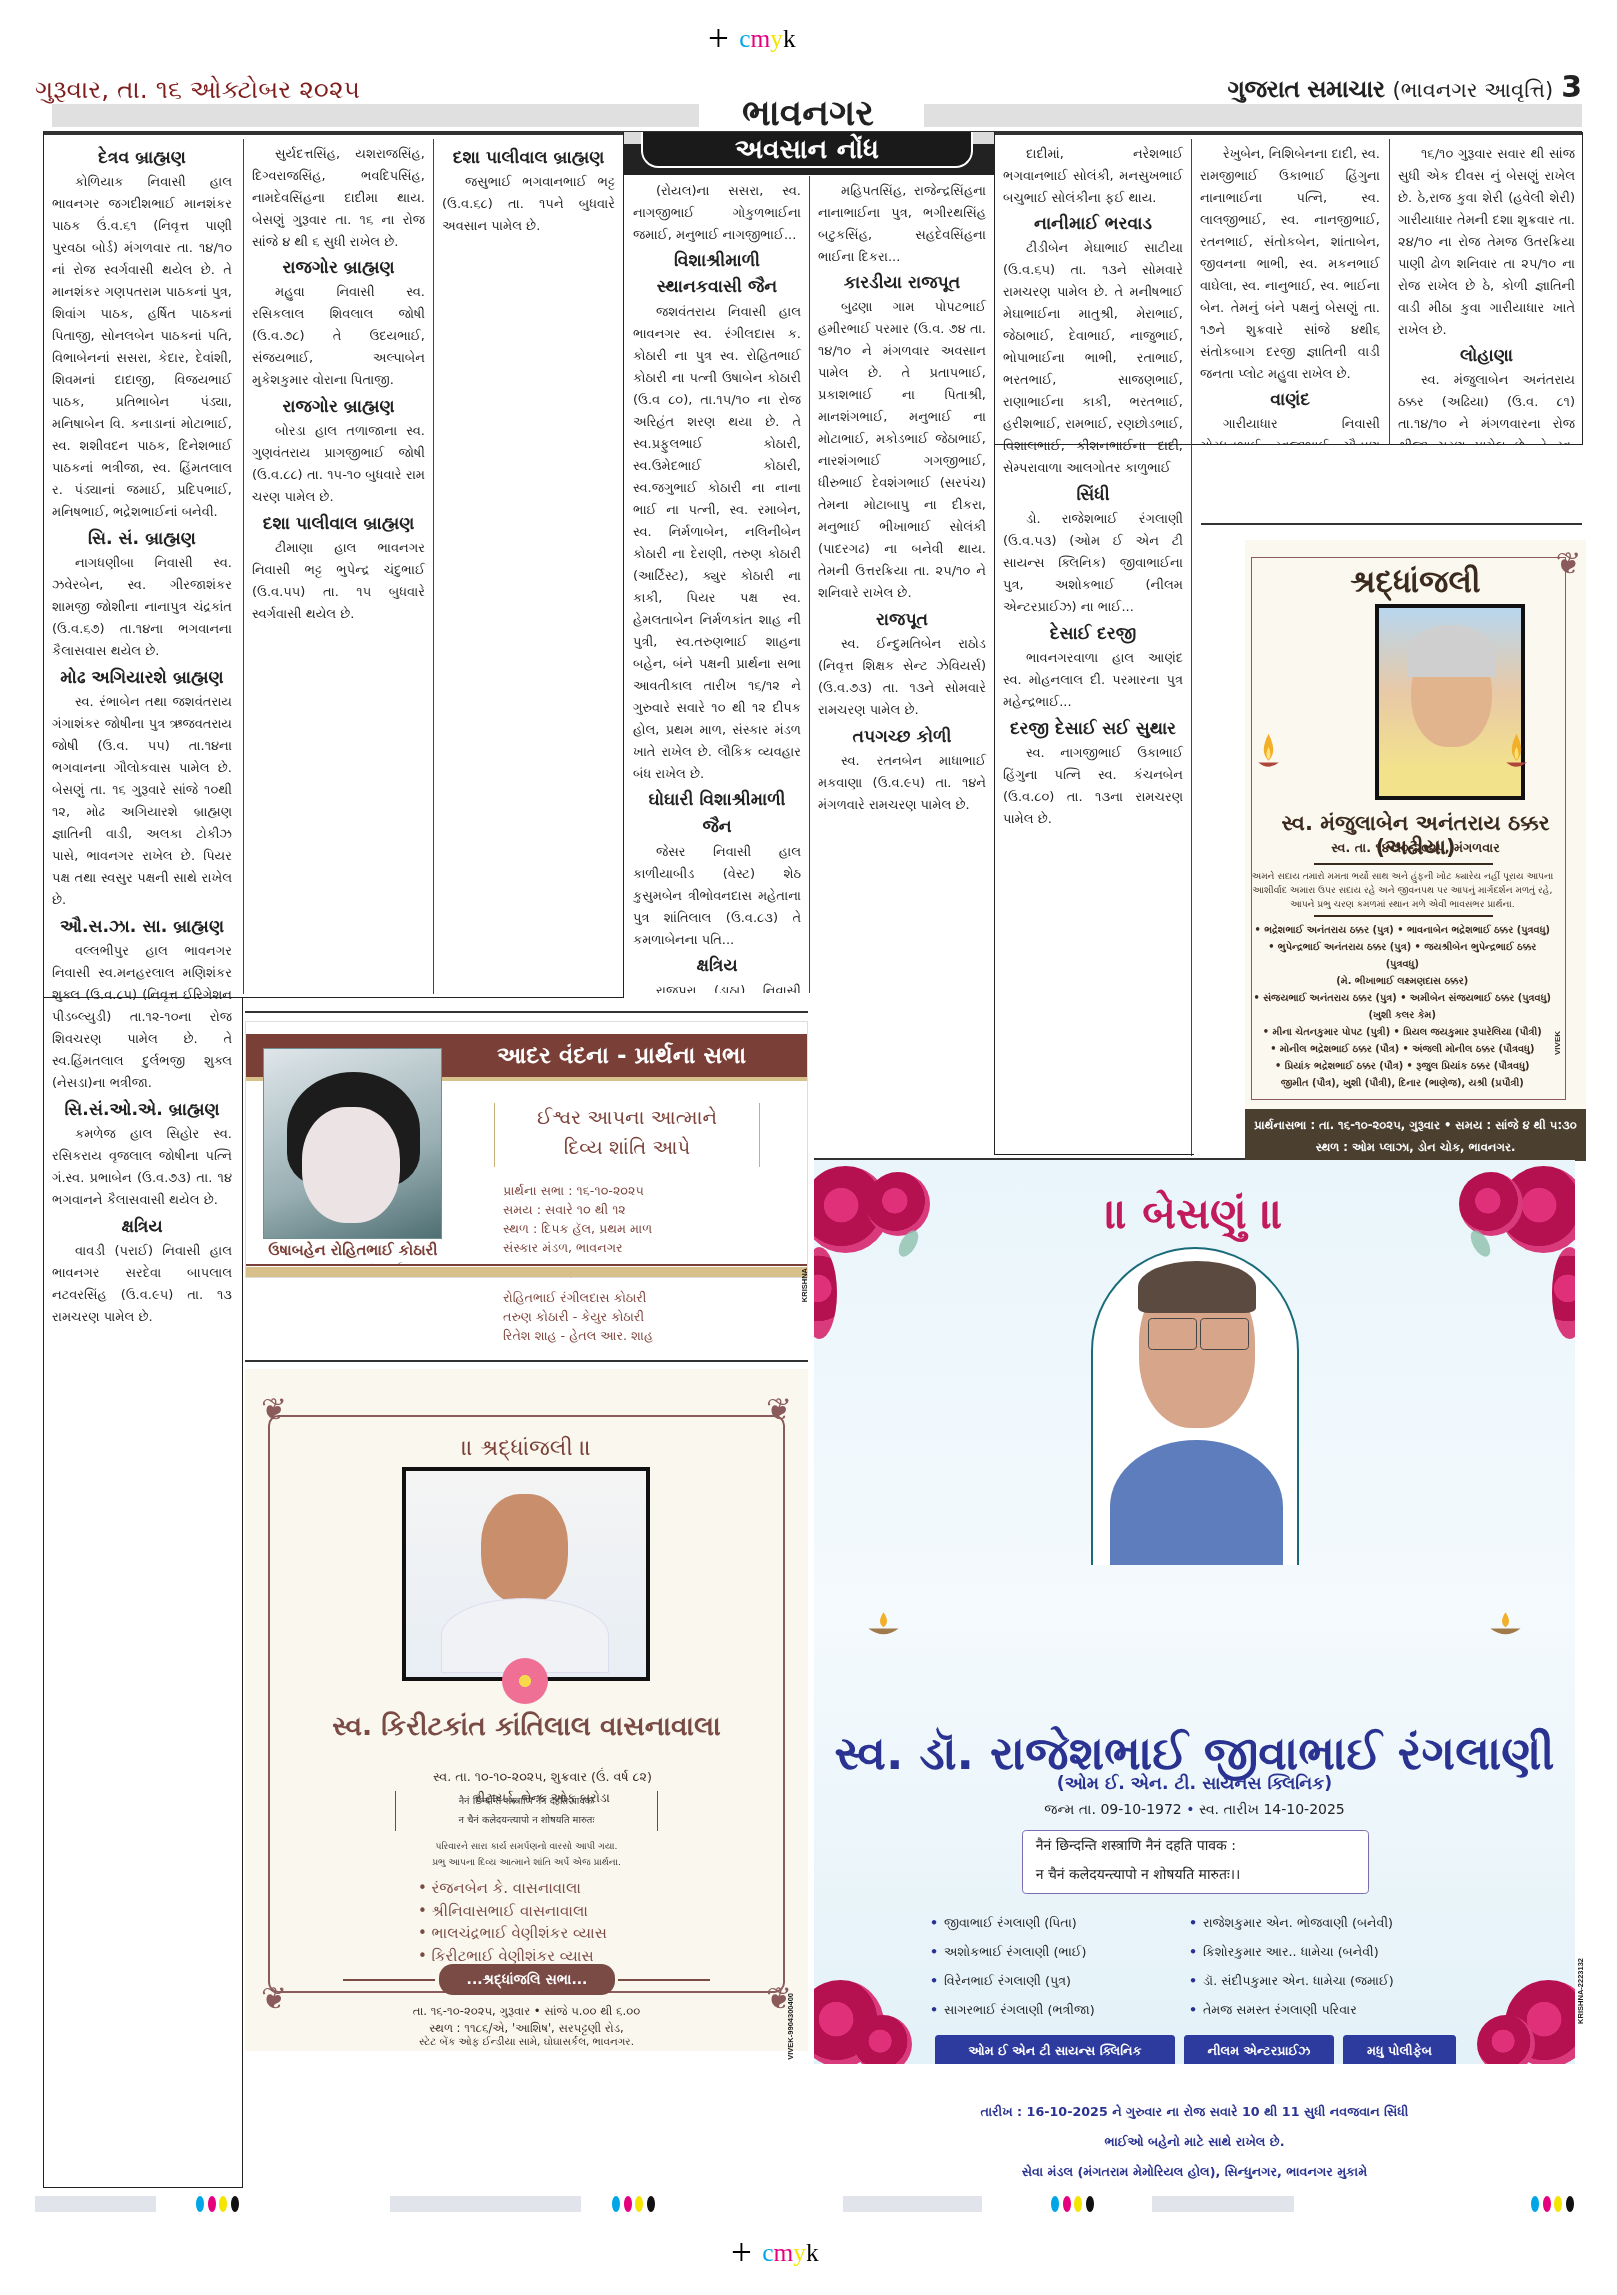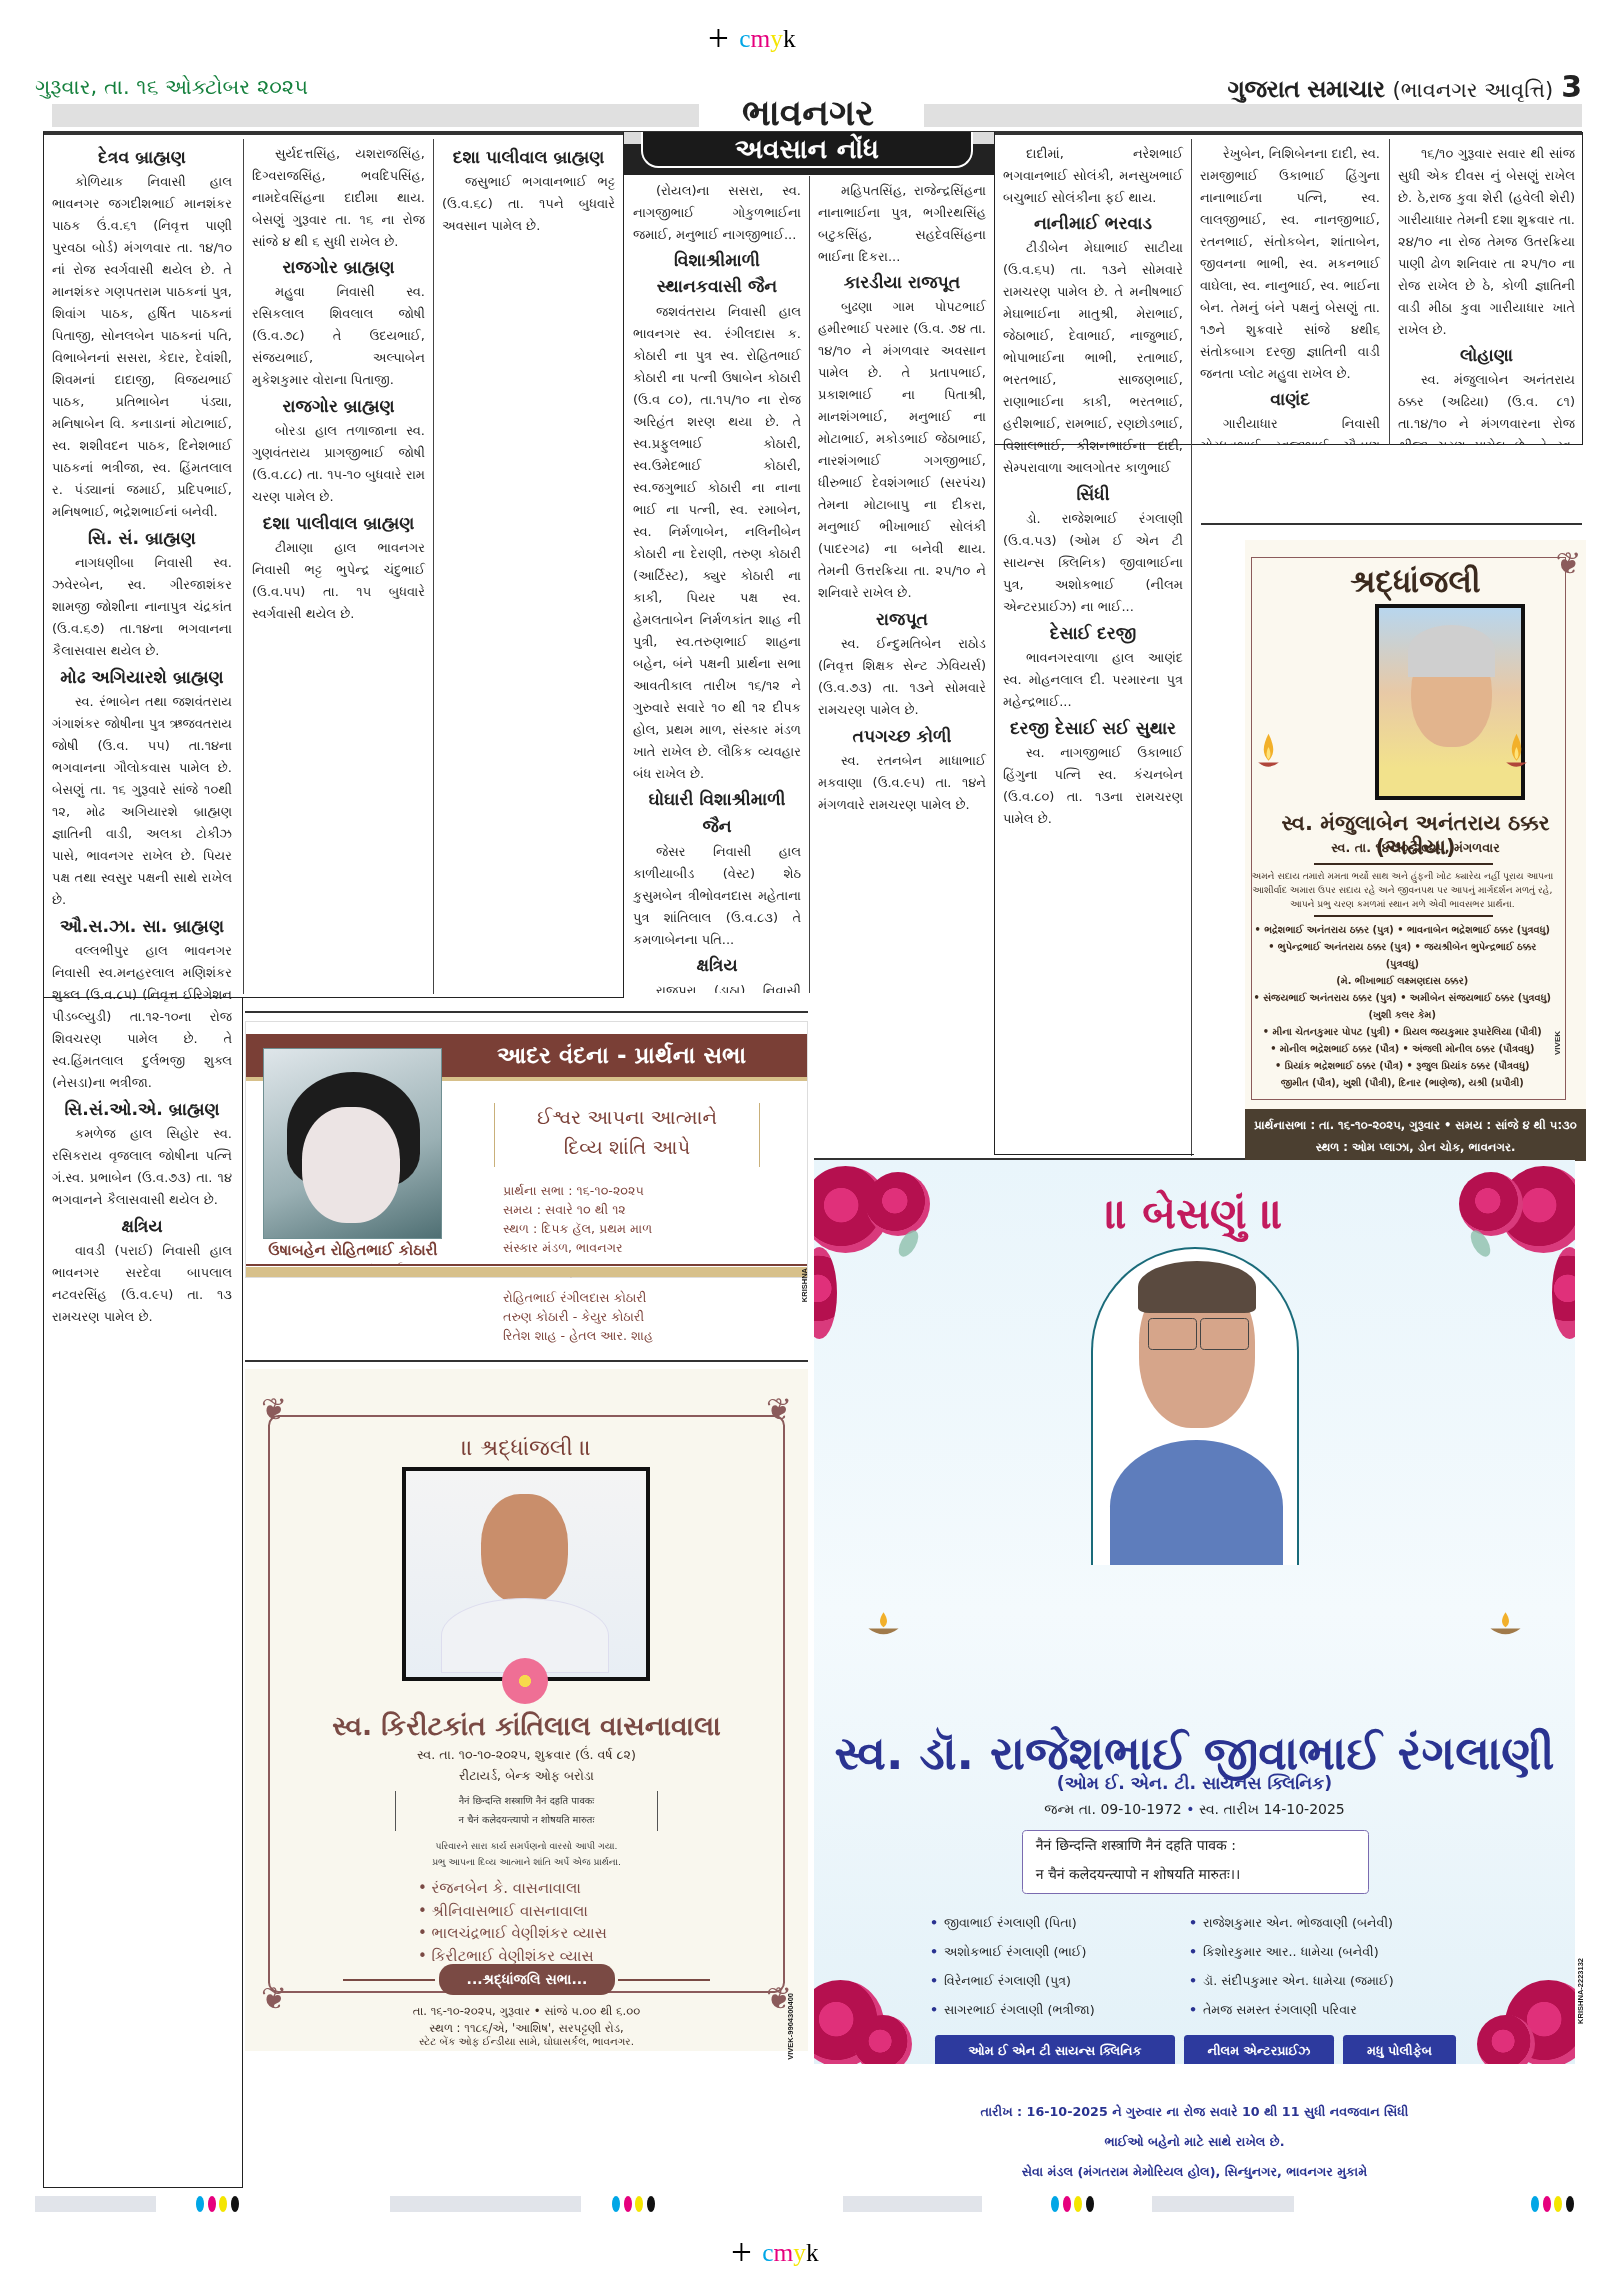--- a/index.html
+++ b/index.html
@@ -5,21 +5,21 @@
   * { box-sizing: border-box; margin: 0; padding: 0; }
   html, body { width: 1617px; height: 2295px; background: #fff; overflow: hidden; }
   body { position: relative; font-family: "DejaVu Sans", sans-serif; color: #1a1a1a; }
 
   
   .reg { position: absolute; display: flex; align-items: center; gap: 10.4px; font-family: "Liberation Serif", serif; font-size: 25.4px; }
   .reg .plus { font-size: 37px; font-weight: 100; color: #000; line-height: 1; }
   .reg .c { color: #00a6e6; } .reg .m { color: #e6007e; } .reg .y { color: #f4e500; } .reg .k { color: #000; }
 
   
-  .hdr-left { position: absolute; left: 35px; top: 75px; font-size: 21px; color: #15803d; text-align: right; }
+  .hdr-left { position: absolute; left: 35px; top: 75px; font-size: 25px; color: #7f1d1d; text-align: right; }
   .hdr-right { position: absolute; right: 35px; top: 69px; font-size: 21px; color: #222; display: flex; align-items: baseline; gap: 8px; }
   .hdr-right .brand { font-weight: bold; font-size: 24px; letter-spacing: -0.6px; }
   .hdr-right .pg { font-weight: bold; font-size: 30px; }
   .hdr-bar { position: absolute; top: 104px; height: 23px; background: #e0e0e0; }
   .hdr-city { position: absolute; left: 710px; top: 92px; width: 196px; text-align: center; font-size: 36px; font-weight: bold; color: #222; }
   .hdr-rule { position: absolute; left: 43px; right: 35px; top: 131px; height: 3.5px; background: #333; }
 
   
   .col { position: absolute; font-size: 13px; line-height: 22px; color: #222; text-align: justify; overflow: hidden; padding: 3.5px 8px; }
   .col .sec { font-weight: bold; font-size: 17.3px; text-align: center; line-height: 26.6px; margin: 1.2px 0; }
@@ -67,21 +67,21 @@
 
   
   .ad3 { position: absolute; left: 245px; top: 1369px; width: 563px; height: 682px; background: #f9f7ee; }
   .ad3 .frameA { position: absolute; left: 23px; top: 46px; width: 517px; height: 578px; border: 2.3px double #8b5b5b; border-radius: 10.4px; }
   .ad3 .title { position: absolute; left: 0; top: 66px; width: 100%; text-align: center; font-size: 22px; color: #7a3f36; }
   .ad3 .photo { position: absolute; left: 157px; top: 98px; width: 248px; height: 214px; border: 4.6px solid #111; background: linear-gradient(180deg,#f4f4f4 0%,#e8eef4 100%); }
   .ad3 .photo .face { position: absolute; left: 75px; top: 23px; width: 87px; height: 110px; border-radius: 45%; background: #c98e6b; }
   .ad3 .photo .shirt { position: absolute; left: 35px; top: 127px; width: 168px; height: 75px; border-radius: 50% 50% 0 0; background: #f0f2f5; border: 1.2px solid #dde; }
   .ad3 .flower { position: absolute; left: 257px; top: 289px; width: 46px; height: 46px; border-radius: 50%; background: radial-gradient(circle,#f7d94c 0 18%,#ef6f95 19% 100%); }
   .ad3 .name { position: absolute; left: 0; top: 341px; width: 100%; text-align: center; font-size: 26.6px; font-weight: bold; color: #7a4a44; }
-  .ad3 .sub { position: absolute; left: 0; width: 100%; text-align: center; font-size: 12.7px; color: #3a2a22; }
+  .ad3 .sub { position: absolute; left: 16px; width: 100%; text-align: center; font-size: 12.7px; color: #3a2a22; margin-top: 22px; }
   .ad3 .shloka { position: absolute; left: 150px; top: 422px; width: 263px; height: 40px; border-left: 1.7px double #555; border-right: 1.7px double #555; text-align: center; font-size: 9.8px; line-height: 19px; color: #333; }
   .ad3 .line2 { position: absolute; left: 0; width: 100%; text-align: center; font-size: 9.2px; color: #333; }
   .ad3 .fam { position: absolute; left: 173px; top: 508px; font-size: 15px; line-height: 22.5px; color: #7a4a44; font-weight: normal; }
   .ad3 .sabha-pill { position: absolute; left: 194px; top: 595px; width: 176px; height: 31px; background: #7a4a44; color: #fff; border-radius: 14px; text-align: center; font-size: 14px; font-weight: bold; line-height: 31px; }
   .ad3 .sabha-line { position: absolute; top: 610px; height: 1.7px; background: #7a4a44; }
   .ad3 .sabha-d { position: absolute; left: 0; width: 100%; text-align: center; font-size: 11.6px; color: #3a2a22; }
   .vivek2 { position: absolute; left: 786px; top: 1993px; writing-mode: vertical-rl; transform: rotate(180deg); font-size: 7.5px; font-weight: bold; font-family: "Liberation Sans", sans-serif; }
   .corner { position: absolute; width: 35px; height: 35px; color: #8b5b5b; font-size: 31px; line-height: 35px; text-align: center; }
 
   

